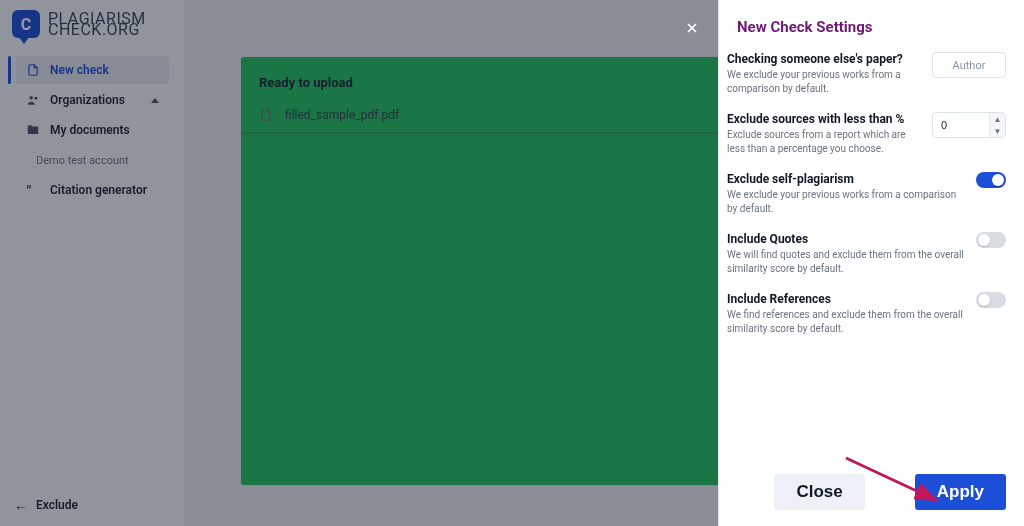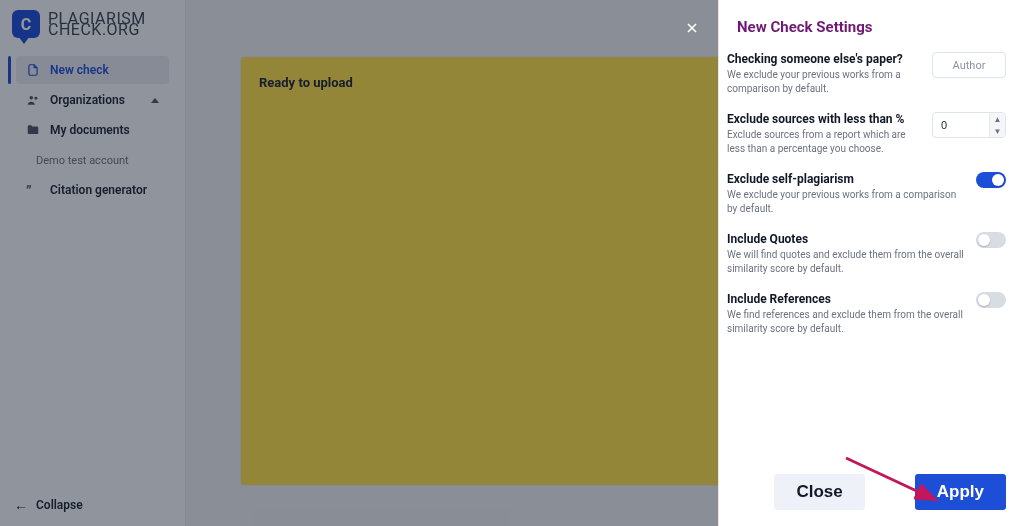--- a/index.html
+++ b/index.html
@@ -16,21 +16,21 @@
   .nav-item.active { background: #e8eaf1; color: #1d4ed8; }
   .nav-item.active::before { content: ""; position: absolute; left: -8px; top: 0; bottom: 0; width: 3px; background: #1d4ed8; border-radius: 2px; }
   .nav-ic { width: 14px; height: 14px; display: inline-block; }
   .nav-sub { font-size: 11px; color: #6b7280; padding: 6px 10px 6px 20px; height: 28px; display:flex; align-items:center; cursor:pointer;}
   .caret { margin-left: auto; width: 0; height: 0; border-left: 4px solid transparent; border-right: 4px solid transparent; border-bottom: 5px solid #556; }
   .collapse-row { margin-top: auto; display: flex; align-items: center; gap: 8px; height: 42px; padding: 0 14px; font-size: 12px; font-weight: 600; color: #1b2130; cursor:pointer;}
   .arrow-left { font-size: 14px; }
 
   
   .main { position: absolute; left: 186px; top: 0; right: 0; bottom: 0; background: #eceef2; }
-  .card { position: absolute; left: 54px; top: 56px; right: 28px; bottom: 40px; background: #fde047; border: 1px solid #e5e7eb; border-radius: 4px; }
+  .card { position: absolute; left: 54px; top: 56px; right: 28px; bottom: 40px; background: #22c55e; border: 1px solid #e5e7eb; border-radius: 4px; }
   .card-head { padding: 18px 18px 8px 18px; font-size: 13px; font-weight: 700; color: #1b2130; }
   .file-row { display: flex; align-items: center; gap: 12px; padding: 10px 18px; font-size: 12px; color: #374151; border-bottom: 2px solid #2aa055; }
   .file-ic { width: 14px; height: 14px; }
   .g-classroom { position: absolute; right: 14px; bottom: 12px; display: flex; align-items: center; gap: 8px; font-size: 12px; color: #111; }
   .g-ic { width: 18px; height: 16px; background: #2aa055; border-radius: 2px; position: relative; }
   .g-ic::after { content:""; position:absolute; inset:3px; background:#fff; border-radius:1px; }
 
   
   .overlay { position: absolute; inset: 0; background: rgba(17,24,39,.45); }
   .close-x { position: absolute; top: 16px; right: 320px; width: 24px; height: 24px; color: #fff; cursor:pointer; display:flex; align-items:center; justify-content:center; }
@@ -104,27 +104,36 @@
       <span>My documents</span>
     </div>
     <div class="nav-sub">Demo test account</div>
     <div class="nav-item">
       <span class="nav-ic" style="font-size:14px;font-weight:700;color:#4b5563;">”</span>
       <span>Citation generator</span>
     </div>
   </nav>
   <div class="collapse-row">
     <span class="arrow-left">←</span>
-    <span>Collapse</span>
+    <span>Exclude</span>
   </div>
 </aside>
 
 <main class="main">
   <section class="card">
     <div class="card-head">Ready to upload</div>
+    <div class="file-row">
+      <span class="file-ic">
+        <svg viewBox="0 0 24 24" fill="none" stroke="#6b7280" stroke-width="2">
+            <path d="M14 3H7a2 2 0 0 0-2 2v14a2 2 0 0 0 2 2h10a2 2 0 0 0 2-2V8z"></path>
+            <path d="M14 3v5h5"></path>
+          </svg>
+      </span>
+      <span>filled_sample_pdf.pdf</span>
+    </div>
     <div class="g-classroom">
       <span class="g-ic"></span>
       <span>Google Classroom in</span>
     </div>
   </section>
 </main>
 
 <div class="overlay"></div>
 <div class="close-x">
   <svg viewBox="0 0 24 24" stroke="#fff" stroke-width="2.5" fill="none">

